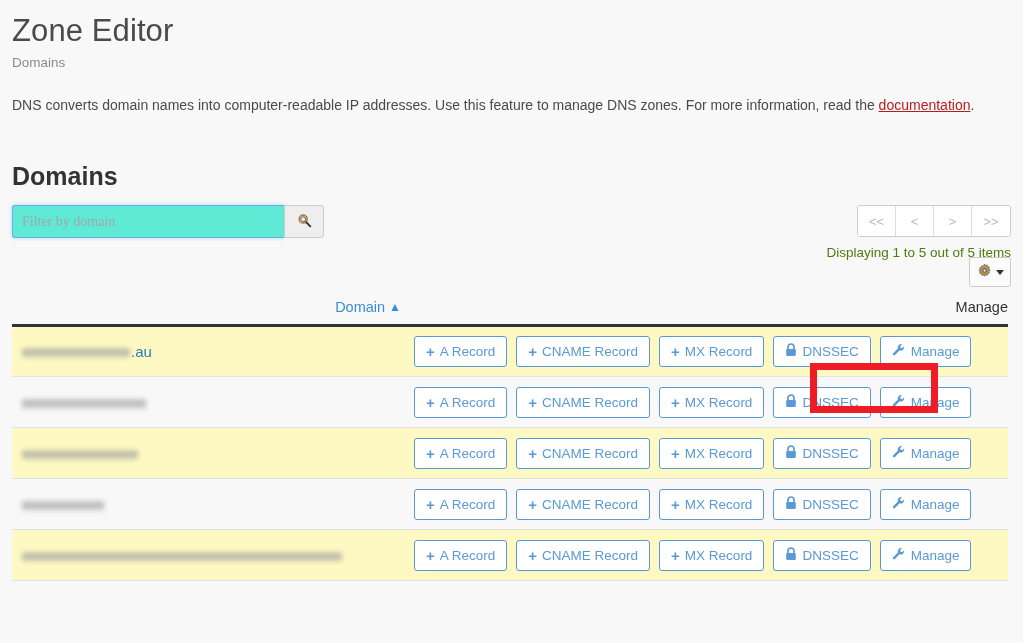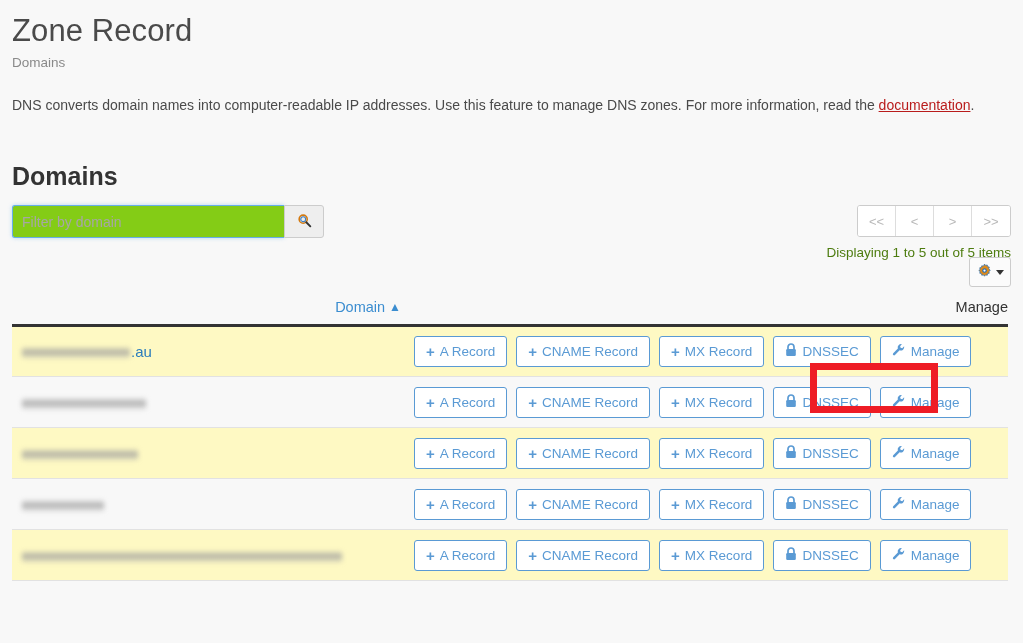--- a/index.html
+++ b/index.html
@@ -73,23 +73,23 @@
     width: 312px;
     height: 33px;
   }
   .filter-input {
     flex: 1;
     border: 1px solid #66afe9;
     border-right: none;
     border-radius: 3px 0 0 3px;
     padding: 5px 9px;
     font-size: 14px;
-    font-family: Liberation Sans, sans-serif;
+    font-family: Liberation Serif, serif;
     color: #555;
-    background: #84cc16;
+    background: #5eead4;
     outline: none;
     box-shadow: 0 0 4px rgba(102,175,233,0.45);
   }
   .filter-input::placeholder { color: #a6a6a6; opacity: 1; }
   .filter-btn {
     width: 40px;
     border: 1px solid #ccc;
     border-left: 1px solid #ccc;
     border-radius: 0 3px 3px 0;
     background: #eee;
@@ -243,21 +243,21 @@
     border: 7px solid #ee1c25;
     pointer-events: none;
     z-index: 20;
   }
 </style>
 </head>
 <body>
 
 <div class="page">
 
-  <h1 class="page-title">Zone Record</h1>
+  <h1 class="page-title">Zone Editor</h1>
   <div class="breadcrumb">Domains</div>
 
   <p class="intro"><span>DNS converts domain names into computer-readable IP addresses. Use this feature to manage DNS zones. For more information, read the </span><a href="#">documentation</a><span>.</span></p>
 
   <h2 class="section-title">Domains</h2>
 
   <div class="controls-row">
     <div class="filter-group">
       <input class="filter-input" type="text" placeholder="Filter by domain" style="">
       <button class="filter-btn">

